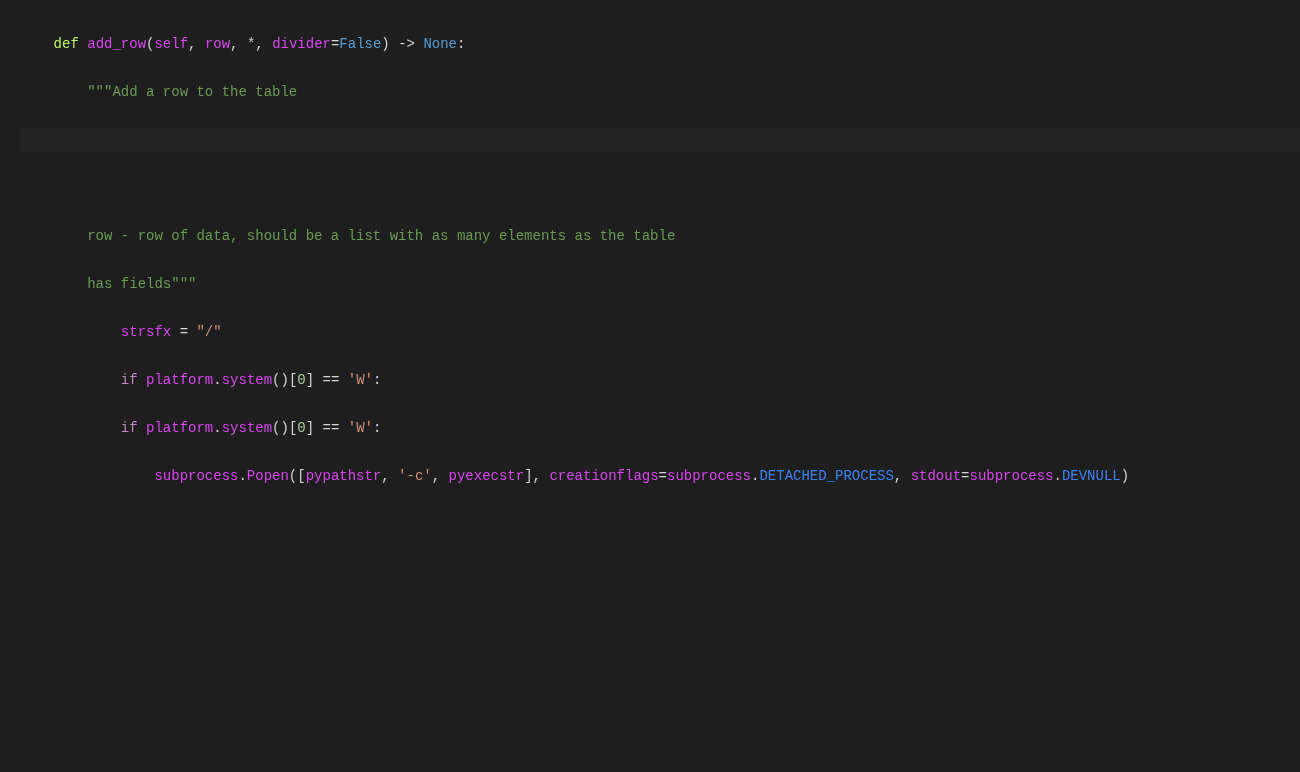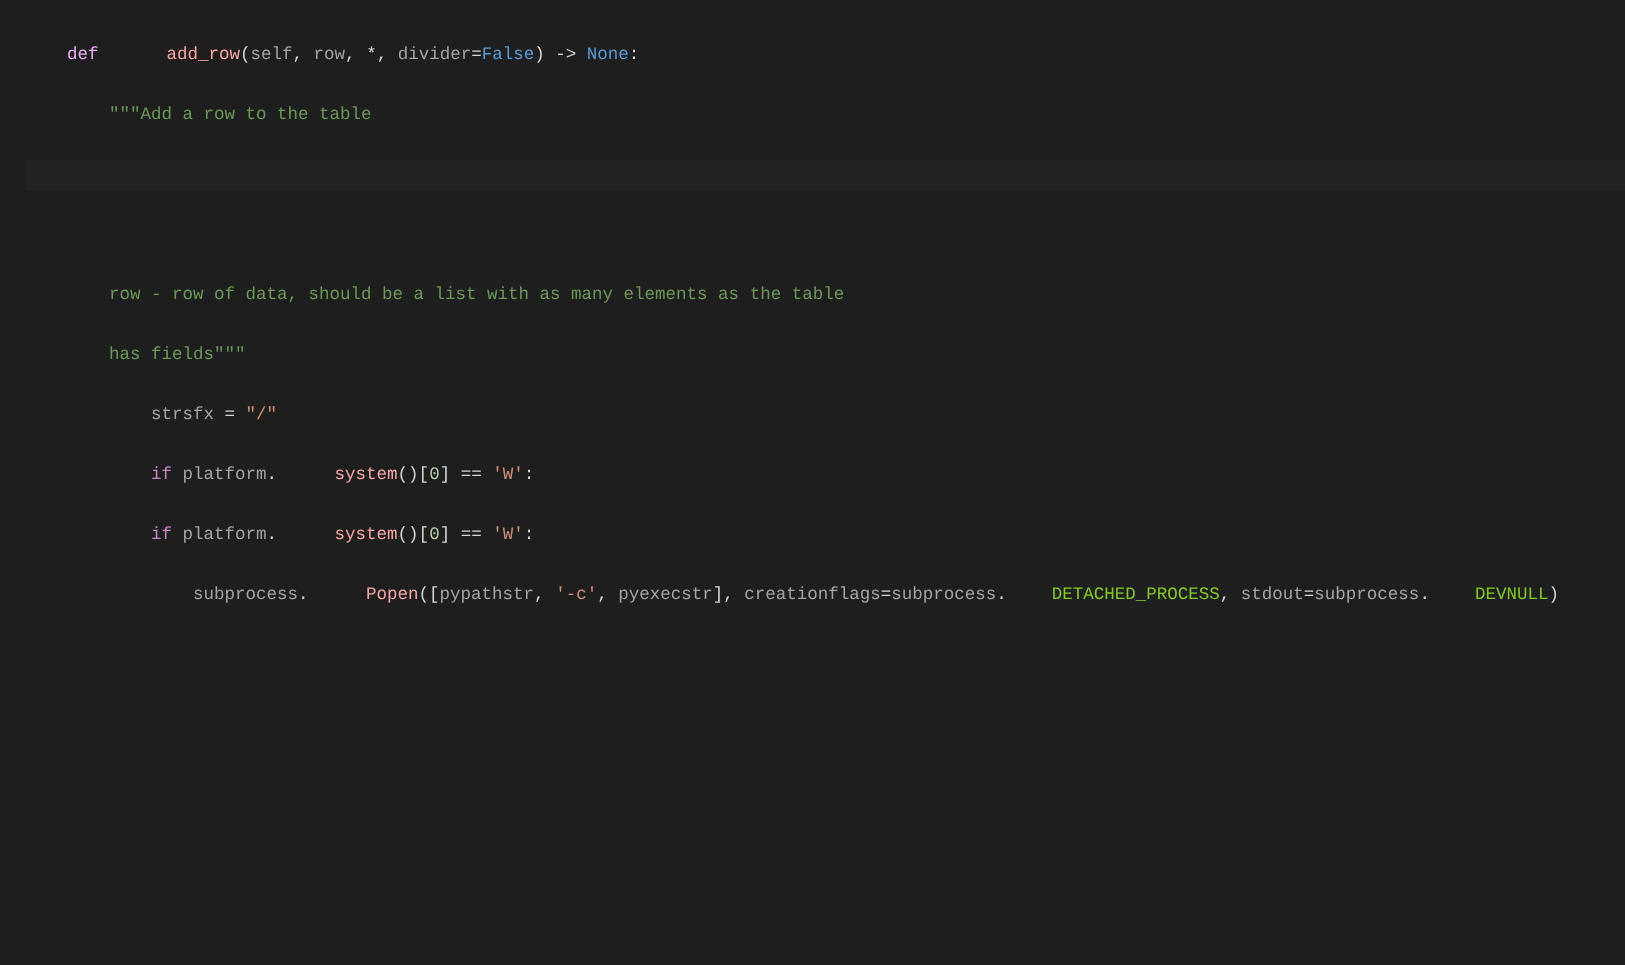--- a/index.html
+++ b/index.html
@@ -18,25 +18,25 @@
   }
   .line {
     display: block;
     height: 24px;
     position: relative;
   }
   .highlight-line {
     background: rgba(255,255,255,0.025);
   }
   
-  .kw     { color: #f0abfc; }   
+  .kw     { color: #bef264; }   
   .ctrl   { color: #c586c0; }   
-  .fn     { color: #fca5a5; margin-left: 46px; }   
-  .var    { color: #a3a3a3; }   
-  .const  { color: #84cc16; margin-left: 36px; }   
+  .fn     { color: #d946ef; }   
+  .var    { color: #d946ef; }   
+  .const  { color: #3b82f6; }   
   .str    { color: #ce9178; }   
   .doc    { color: #6a9955; }   
   .num    { color: #b5cea8; }   
   .op     { color: #d4d4d4; }   
   .punct  { color: #d4d4d4; }
   .bool   { color: #569cd6; }
 </style>
 </head>
 <body>
 

